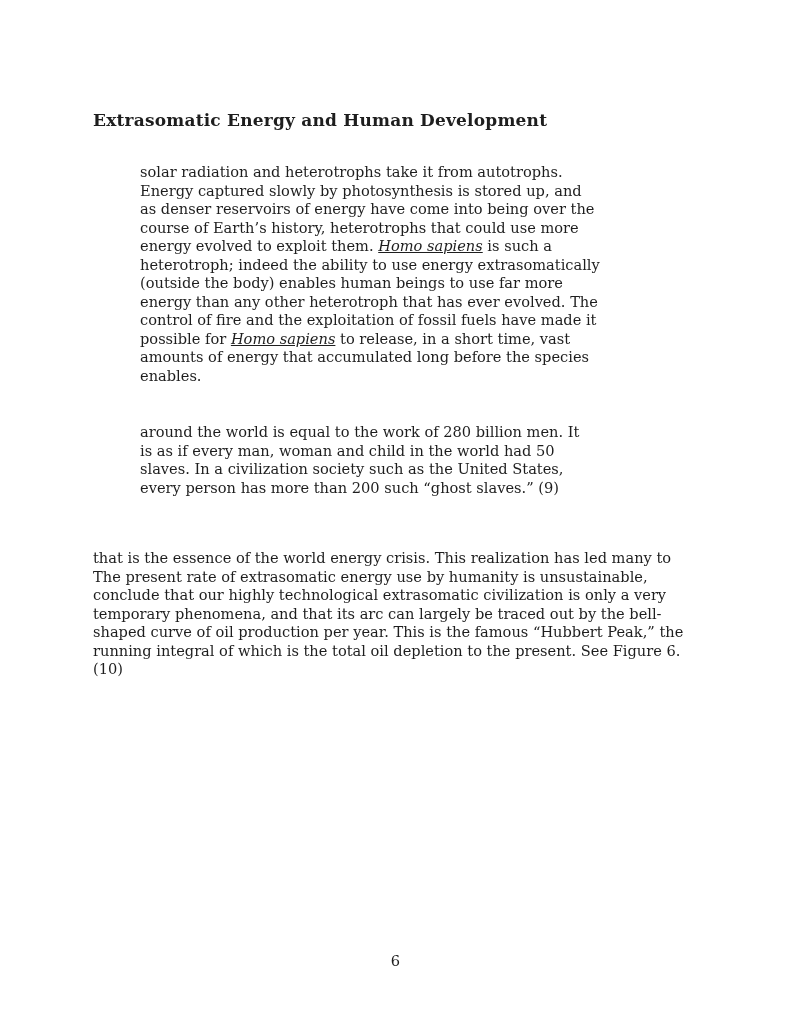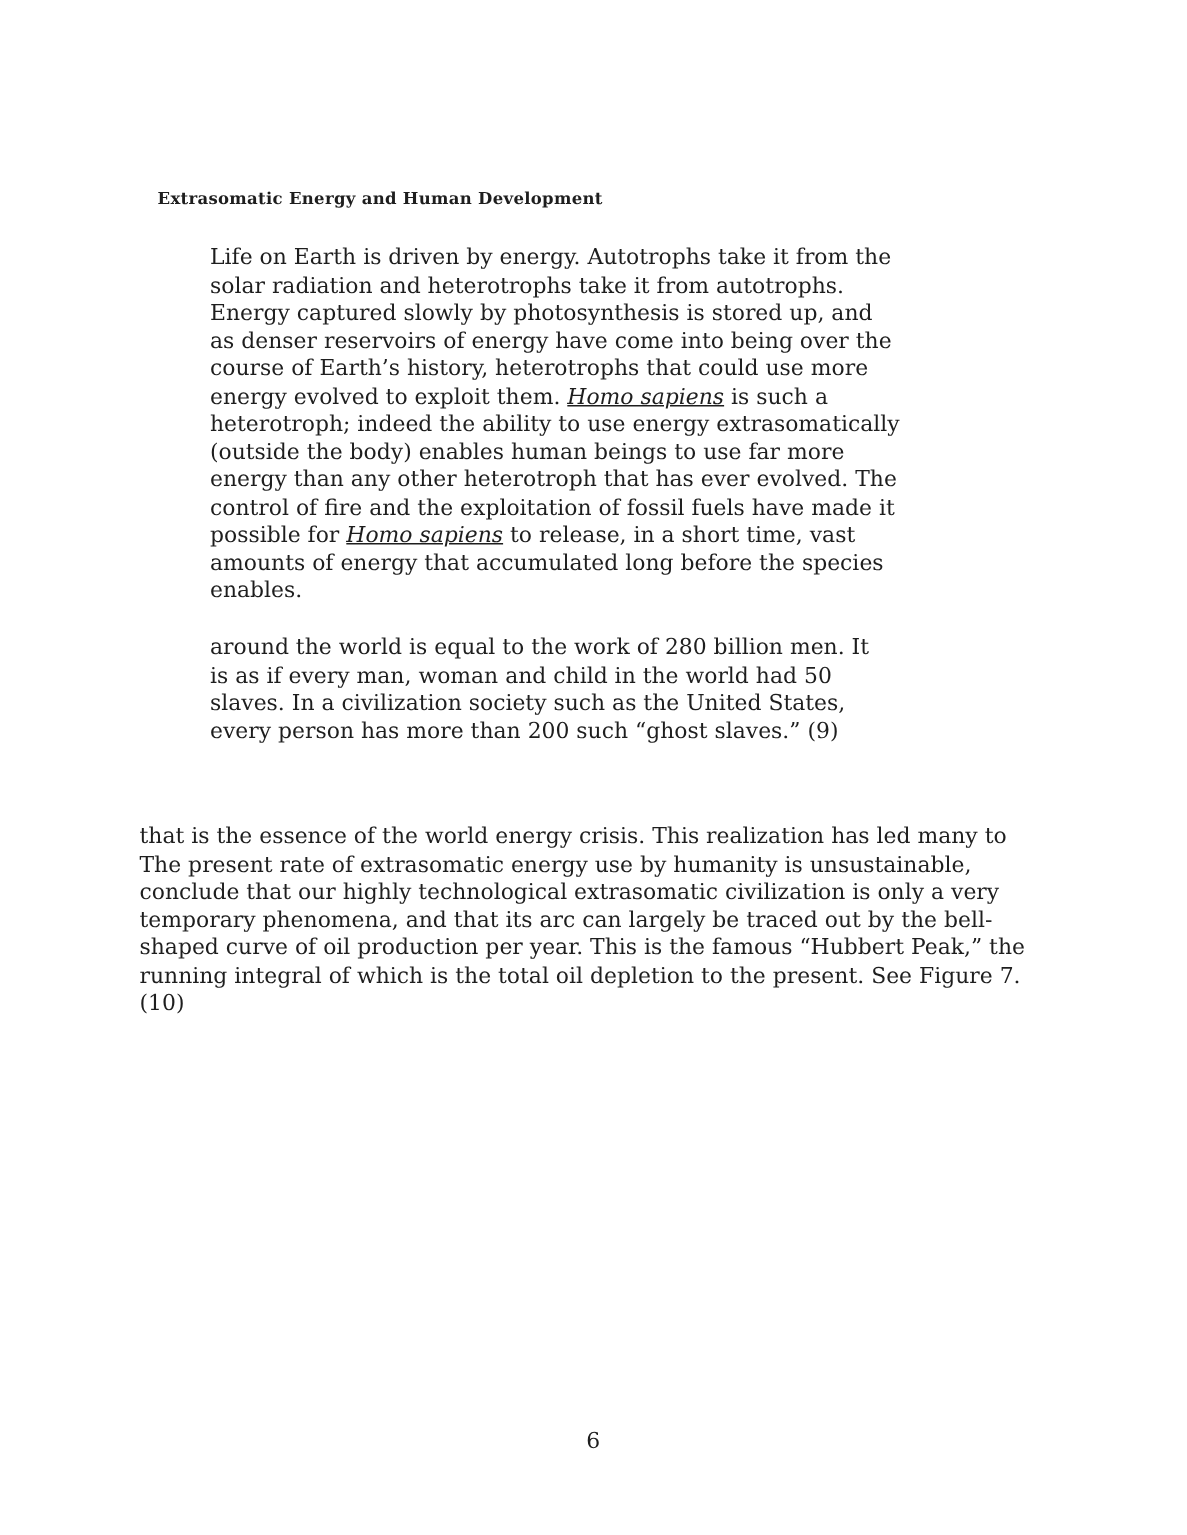--- a/index.html
+++ b/index.html
@@ -13,22 +13,22 @@
     height: 1023px;
     background: #ffffff;
     font-family: "DejaVu Serif", "Liberation Serif", serif;
     color: #1e1e1e;
     overflow: hidden;
   }
   .heading {
     position: absolute;
     left: 93px;
     top: 110px;
-    margin: 12px;
-    font-size: 11px;
+    margin: 0;
+    font-size: 17px;
     line-height: 21px;
     font-weight: bold;
     letter-spacing: 0.2px;
     white-space: nowrap;
   }
   .text-block {
     position: absolute;
     font-size: 14.6px;
   }
   .text-block .line {
@@ -62,21 +62,20 @@
   }
 </style>
 </head>
 <body>
 
 <div class="page">
 
   <h1 class="heading">Extrasomatic Energy and Human Development</h1>
 
   <div class="text-block quote-1">
-      <div class="line"><span>Life on Earth is driven by energy. Autotrophs take it from the</span></div>
       <div class="line"><span>solar radiation and heterotrophs take it from autotrophs.</span></div>
       <div class="line"><span>Energy captured slowly by photosynthesis is stored up, and</span></div>
       <div class="line"><span>as denser reservoirs of energy have come into being over the</span></div>
       <div class="line"><span>course of Earth’s history, heterotrophs that could use more</span></div>
       <div class="line"><span>energy evolved to exploit them. </span><span class="italic">Homo sapiens</span><span> is such a</span></div>
       <div class="line"><span>heterotroph; indeed the ability to use energy extrasomatically</span></div>
       <div class="line"><span>(outside the body) enables human beings to use far more</span></div>
       <div class="line"><span>energy than any other heterotroph that has ever evolved. The</span></div>
       <div class="line"><span>control of fire and the exploitation of fossil fuels have made it</span></div>
       <div class="line"><span>possible for </span><span class="italic">Homo sapiens</span><span> to release, in a short time, vast</span></div>
@@ -90,19 +89,19 @@
       <div class="line"><span>slaves. In a civilization society such as the United States,</span></div>
       <div class="line"><span>every person has more than 200 such “ghost slaves.” (9)</span></div>
     </div>
 
   <div class="text-block body-para">
       <div class="line"><span>that is the essence of the world energy crisis. This realization has led many to</span></div>
       <div class="line"><span>The present rate of extrasomatic energy use by humanity is unsustainable,</span></div>
       <div class="line"><span>conclude that our highly technological extrasomatic civilization is only a very</span></div>
       <div class="line"><span>temporary phenomena, and that its arc can largely be traced out by the bell-</span></div>
       <div class="line"><span>shaped curve of oil production per year. This is the famous “Hubbert Peak,” the</span></div>
-      <div class="line"><span>running integral of which is the total oil depletion to the present. See Figure 7.</span></div>
+      <div class="line"><span>running integral of which is the total oil depletion to the present. See Figure 6.</span></div>
       <div class="line"><span>(10)</span></div>
     </div>
 
   <div class="page-number">6</div>
 
 </div>
 
 </body></html>

